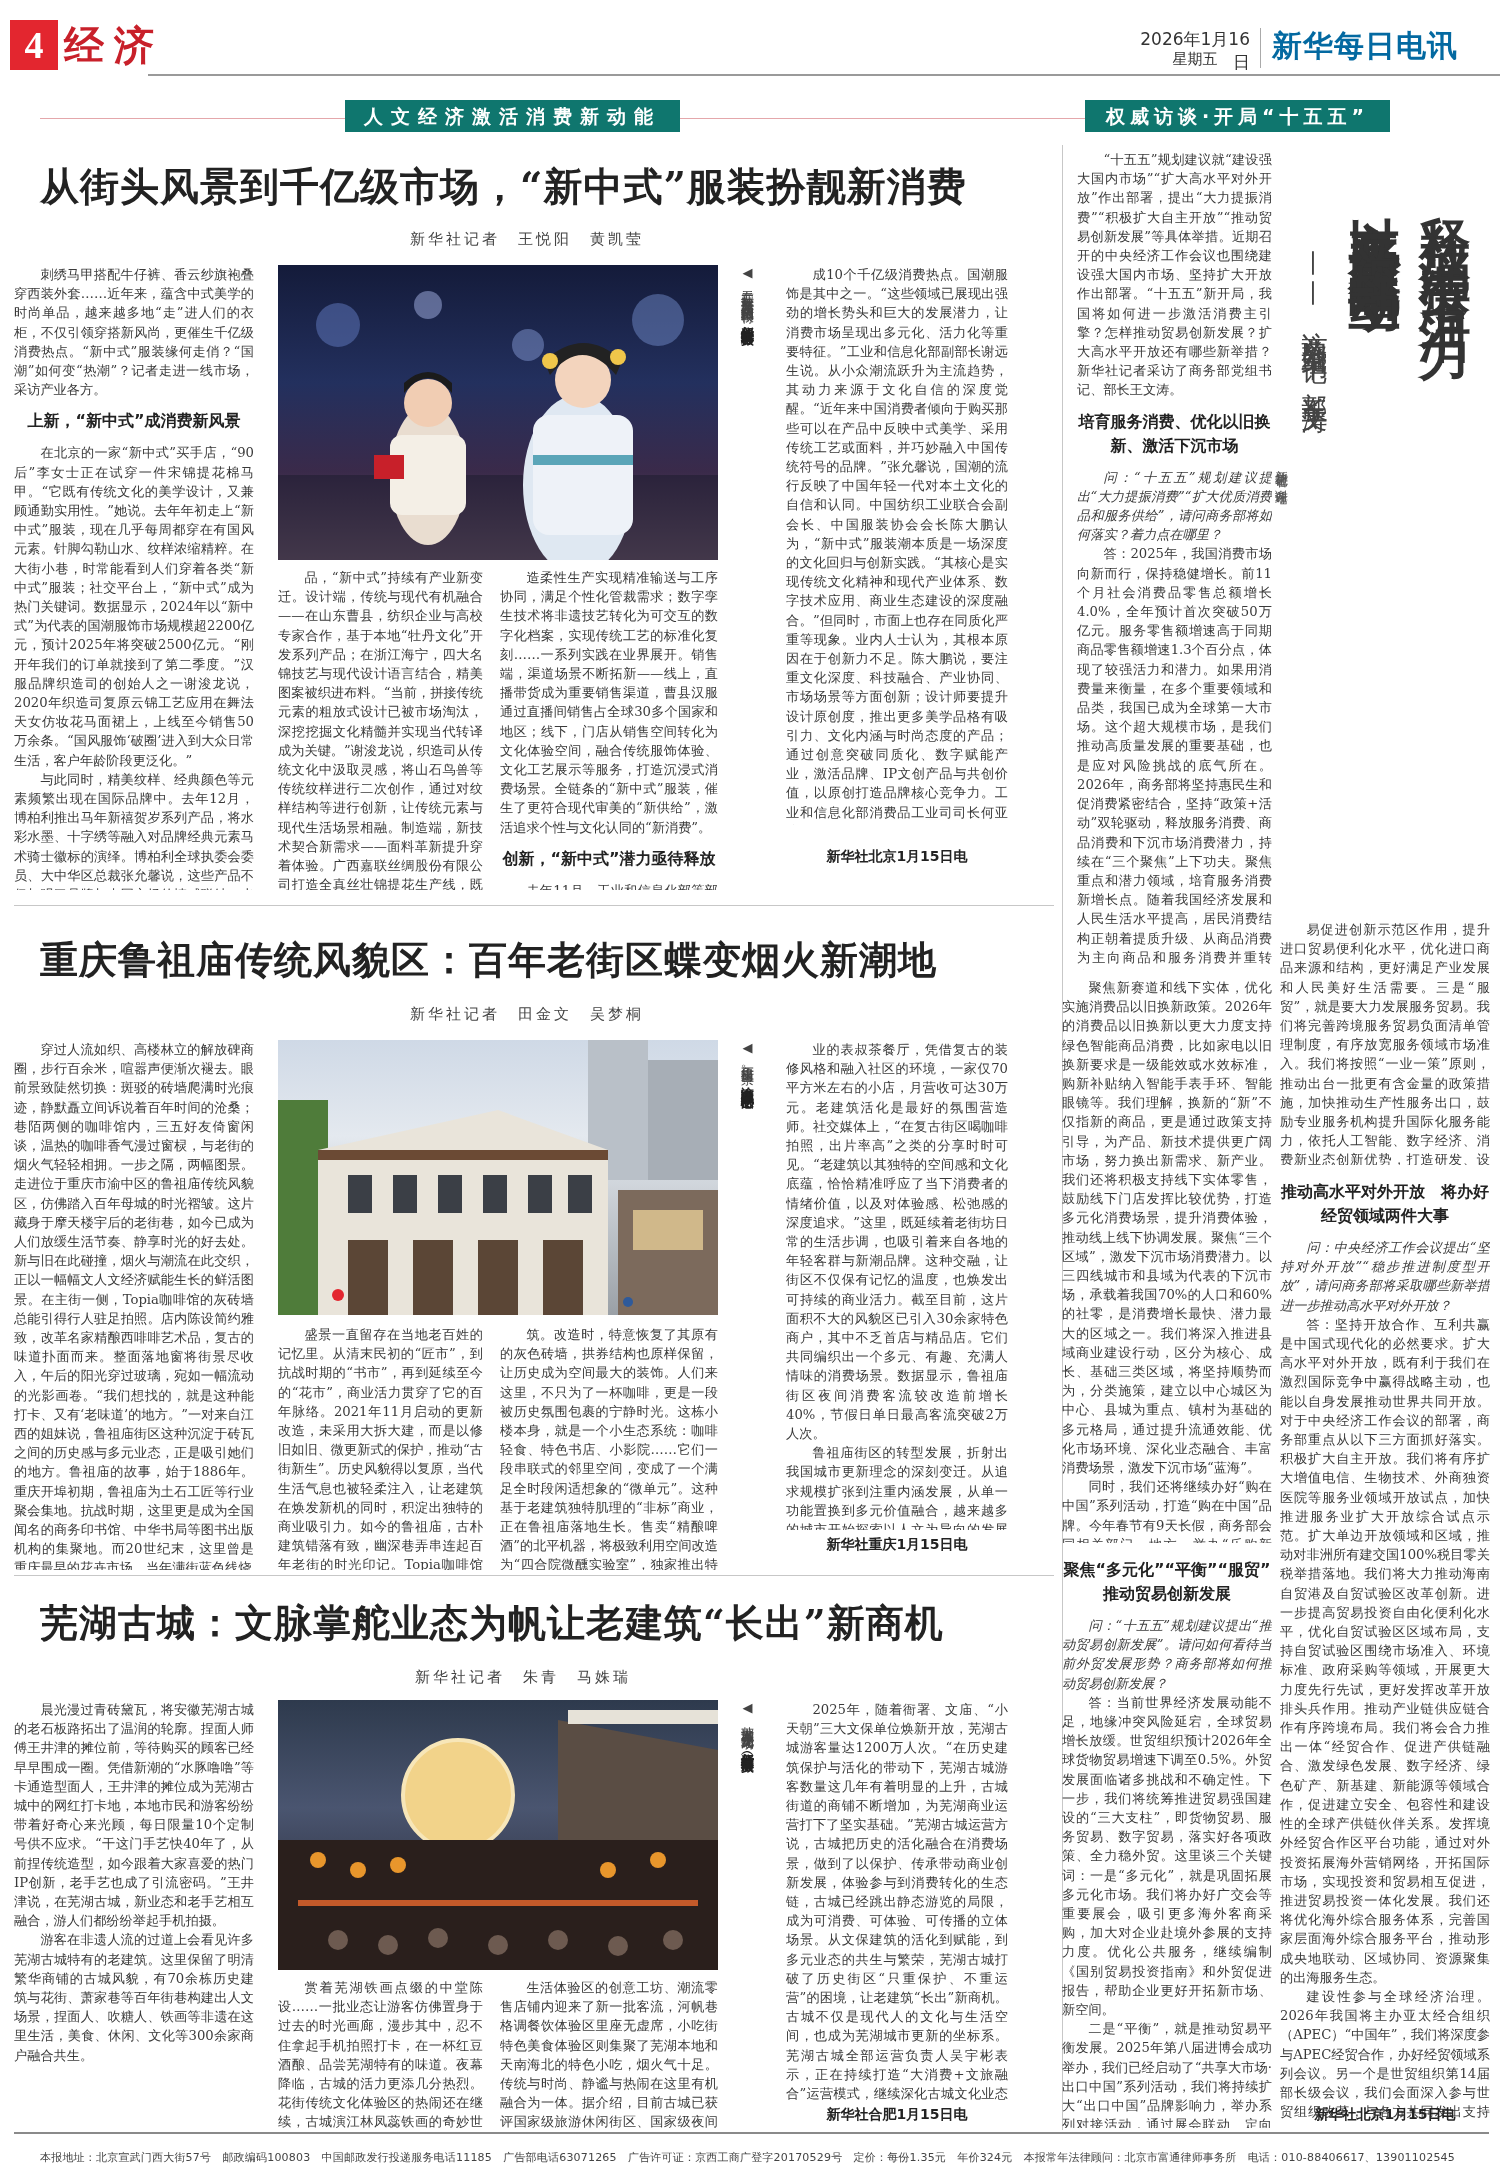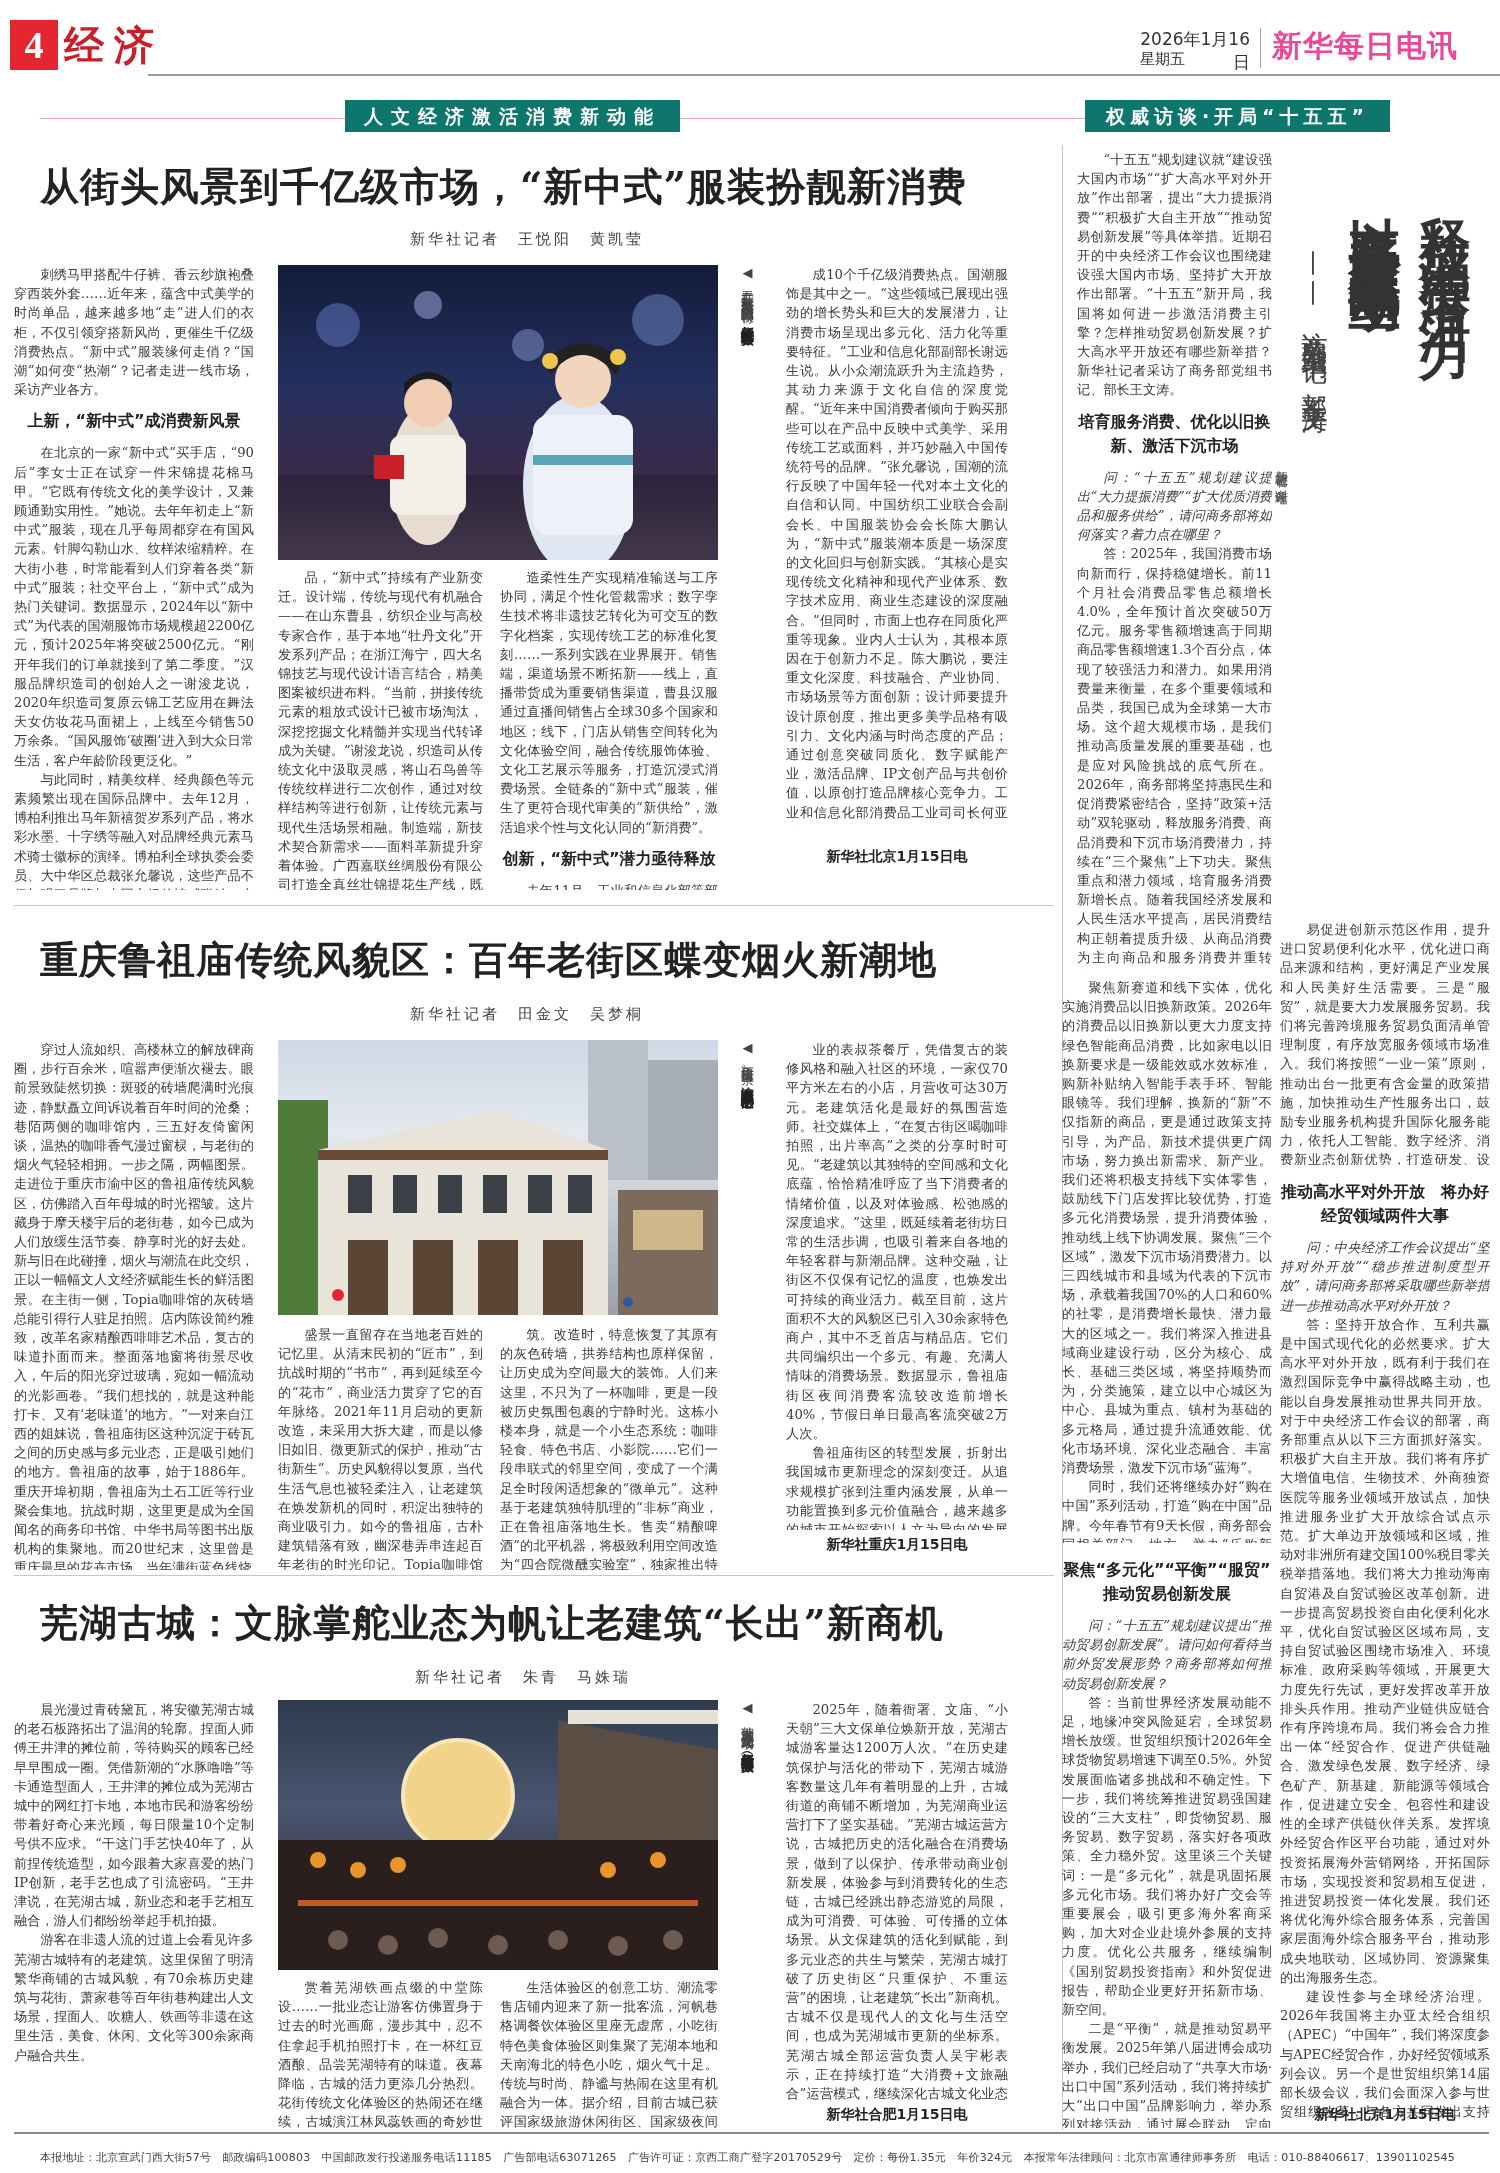--- a/index.html
+++ b/index.html
@@ -4,23 +4,23 @@
 <style>
   *{box-sizing:border-box;margin:0;padding:0}
   html,body{width:1500px;height:2173px;background:#fff;overflow:hidden}
   body{font-family:"DejaVu Serif","Liberation Serif",serif;color:#2a2a2a;position:relative}
   .abs{position:absolute}
   
   .pagenum{left:10px;top:20px;width:48px;height:50px;background:#e3262f;color:#fff;font:bold 38px "Liberation Serif",serif;text-align:center;line-height:50px}
   .section{left:64px;top:18px;font:bold 40px "DejaVu Serif",serif;color:#c8202a;letter-spacing:10px}
   .topline{left:148px;top:74px;width:1355px;height:2px;background:#9a9a9a}
   .date{left:1140px;top:28px;font:17px "DejaVu Sans",sans-serif;color:#333;text-align:right;width:110px}
-  .weekday{left:1140px;top:50px;font:15px "DejaVu Sans",sans-serif;color:#333;text-align:left;width:110px}
+  .weekday{left:1140px;top:50px;font:15px "DejaVu Sans",sans-serif;color:#333;text-align:center;width:110px}
   .vsep{left:1260px;top:28px;width:1px;height:40px;background:#aaa}
-  .brand{left:1272px;top:26px;font:bold 30px "DejaVu Serif",serif;color:#ec4899;letter-spacing:1px}
+  .brand{left:1272px;top:26px;font:bold 30px "DejaVu Serif",serif;color:#0369a1;letter-spacing:1px}
   .banner{top:100px;height:32px;background:#0f766e;color:#fff;font:bold 19px "DejaVu Sans",sans-serif;letter-spacing:8px;text-align:center;line-height:32px}
   .thinline{height:1px;background:#e4a7ab}
   
   .h1{font:bold 38px "DejaVu Serif",serif;color:#222;letter-spacing:1px;white-space:nowrap}
   .byline{font:15px "DejaVu Serif",serif;color:#444;letter-spacing:3px;white-space:nowrap}
   .col{font:13.2px/19.2px "DejaVu Serif",serif;color:#3a3a3a;text-align:justify;overflow:hidden}
   .col p{text-indent:2em}
   .sub{font:bold 16px/24px "DejaVu Sans",sans-serif;color:#222;text-align:center;margin:10px 0}
   .sign{font:bold 14px "DejaVu Sans",sans-serif;color:#222;text-align:center}
   .photo{overflow:hidden}

